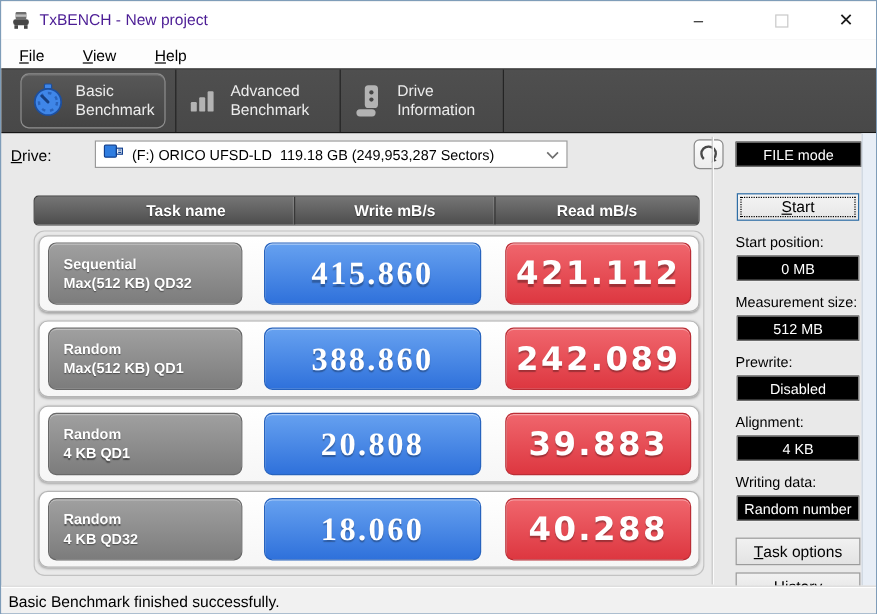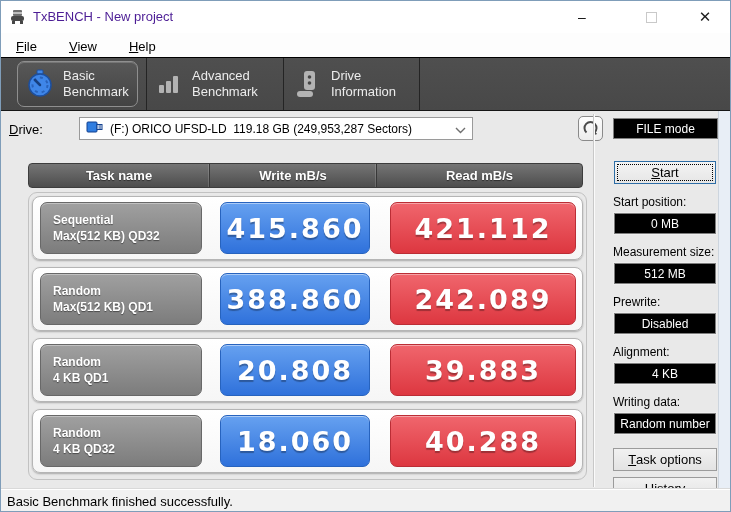--- a/index.html
+++ b/index.html
@@ -42,37 +42,37 @@
   .drive-combo .usb-ico { margin-right:6px; flex:0 0 auto; }
   .drive-combo .val { font-size:12px; color:#000; white-space:pre; overflow:hidden; flex:1; }
   .drive-combo .chev { flex:0 0 auto; margin-left:4px; }
   .refresh-btn { position:absolute; left:577px; top:115px; width:25px; height:25px; border:1px solid #8a8a8a; border-radius:5px;
     background:linear-gradient(#fdfdfd,#ececec); display:flex; align-items:center; justify-content:center; }
   .filemode-btn { position:absolute; left:612px; top:117px; width:105px; height:21px; background:#000; color:#fff;
     font-size:12px; display:flex; align-items:center; justify-content:center; border:1px solid #7e7e7e; }
   
   .tbl-header { position:absolute; left:27px; top:162px; width:555px; height:25px; border-radius:4px;
     background:linear-gradient(#757575,#4d4d4d); border:1px solid #3d3d3d;
-    display:grid; grid-template-columns:180px 167px 1fr; align-items:center; }
+    display:grid; grid-template-columns:180px 167px 1fr; align-items:center;padding-left:36px; }
   .tbl-header .hcell { text-align:center; color:#fff; font-weight:bold; font-size:13px; text-shadow:0 1px 1px rgba(0,0,0,.5); }
   .tbl-header .hcell + .hcell { border-left:1px solid #383838; box-shadow:-1px 0 0 rgba(255,255,255,.15); height:100%; display:flex; align-items:center; justify-content:center; }
   .rows-box { position:absolute; left:27px; top:191px; width:559px; height:288px;
     border:1px solid #c2c2c2; border-radius:9px; padding:3px 0 0 0; }
   .bench-row { margin:0 3px 7px 3px; height:64px; background:linear-gradient(#ffffff,#f6f6f6);
     border:1px solid #b5b5b5; border-radius:8px; box-shadow:0 1px 2px rgba(0,0,0,.28);
     display:flex; align-items:center; padding:0 6px 0 7px; }
   .task-btn { width:162px; height:52px; border-radius:7px; border:1px solid #686868;
     background:linear-gradient(#a0a0a0,#7c7c7c); box-shadow:inset 0 1px 0 rgba(255,255,255,.35);
     color:#fff; font-size:12px; font-weight:bold; line-height:1.35; display:flex; flex-direction:column; justify-content:center;
     padding-left:12px; text-shadow:0 1px 1px rgba(0,0,0,.45); }
   .val-btn { height:52px; border-radius:7px; display:flex; align-items:center; justify-content:center;
     color:#fff; font-weight:800; font-size:27px; letter-spacing:2px; font-family:"DejaVu Sans","Liberation Sans",sans-serif;
     text-shadow:0 2px 1px rgba(0,0,0,.3); }
-  .val-read { width:150px; margin-left:18px; background:linear-gradient(#66a1f0,#2f71db);
-    border:1px solid #2763be; box-shadow:inset 0 1px 0 rgba(255,255,255,.45); }
+  .val-read { width:181px; margin-left:18px; background:linear-gradient(#66a1f0,#2f71db);
+    border:1px solid #2763be; box-shadow:inset 0 1px 0 rgba(255,255,255,.45);font-family:Liberation Serif, serif; }
   .val-write { flex:1; margin-left:20px; background:linear-gradient(#f0666d,#dd3740);
     border:1px solid #bb2d35; box-shadow:inset 0 1px 0 rgba(255,255,255,.4); }
   
   .vdivider { position:absolute; left:592px; top:113px; height:373px; width:2px;
     border-left:1px solid #c8c8c8; border-right:1px solid #fbfbfb; }
   .right-strip { position:absolute; left:717px; top:110px; width:13px; height:377px; background:#e8eef6;
     border-left:1px solid #cdd5de; }
   
   .sidebar { position:absolute; left:600px; top:160px; width:117px; }
   .start-btn { margin-left:13px; width:102px; height:23px; background:linear-gradient(#f4f4f4,#e6e6e6);

